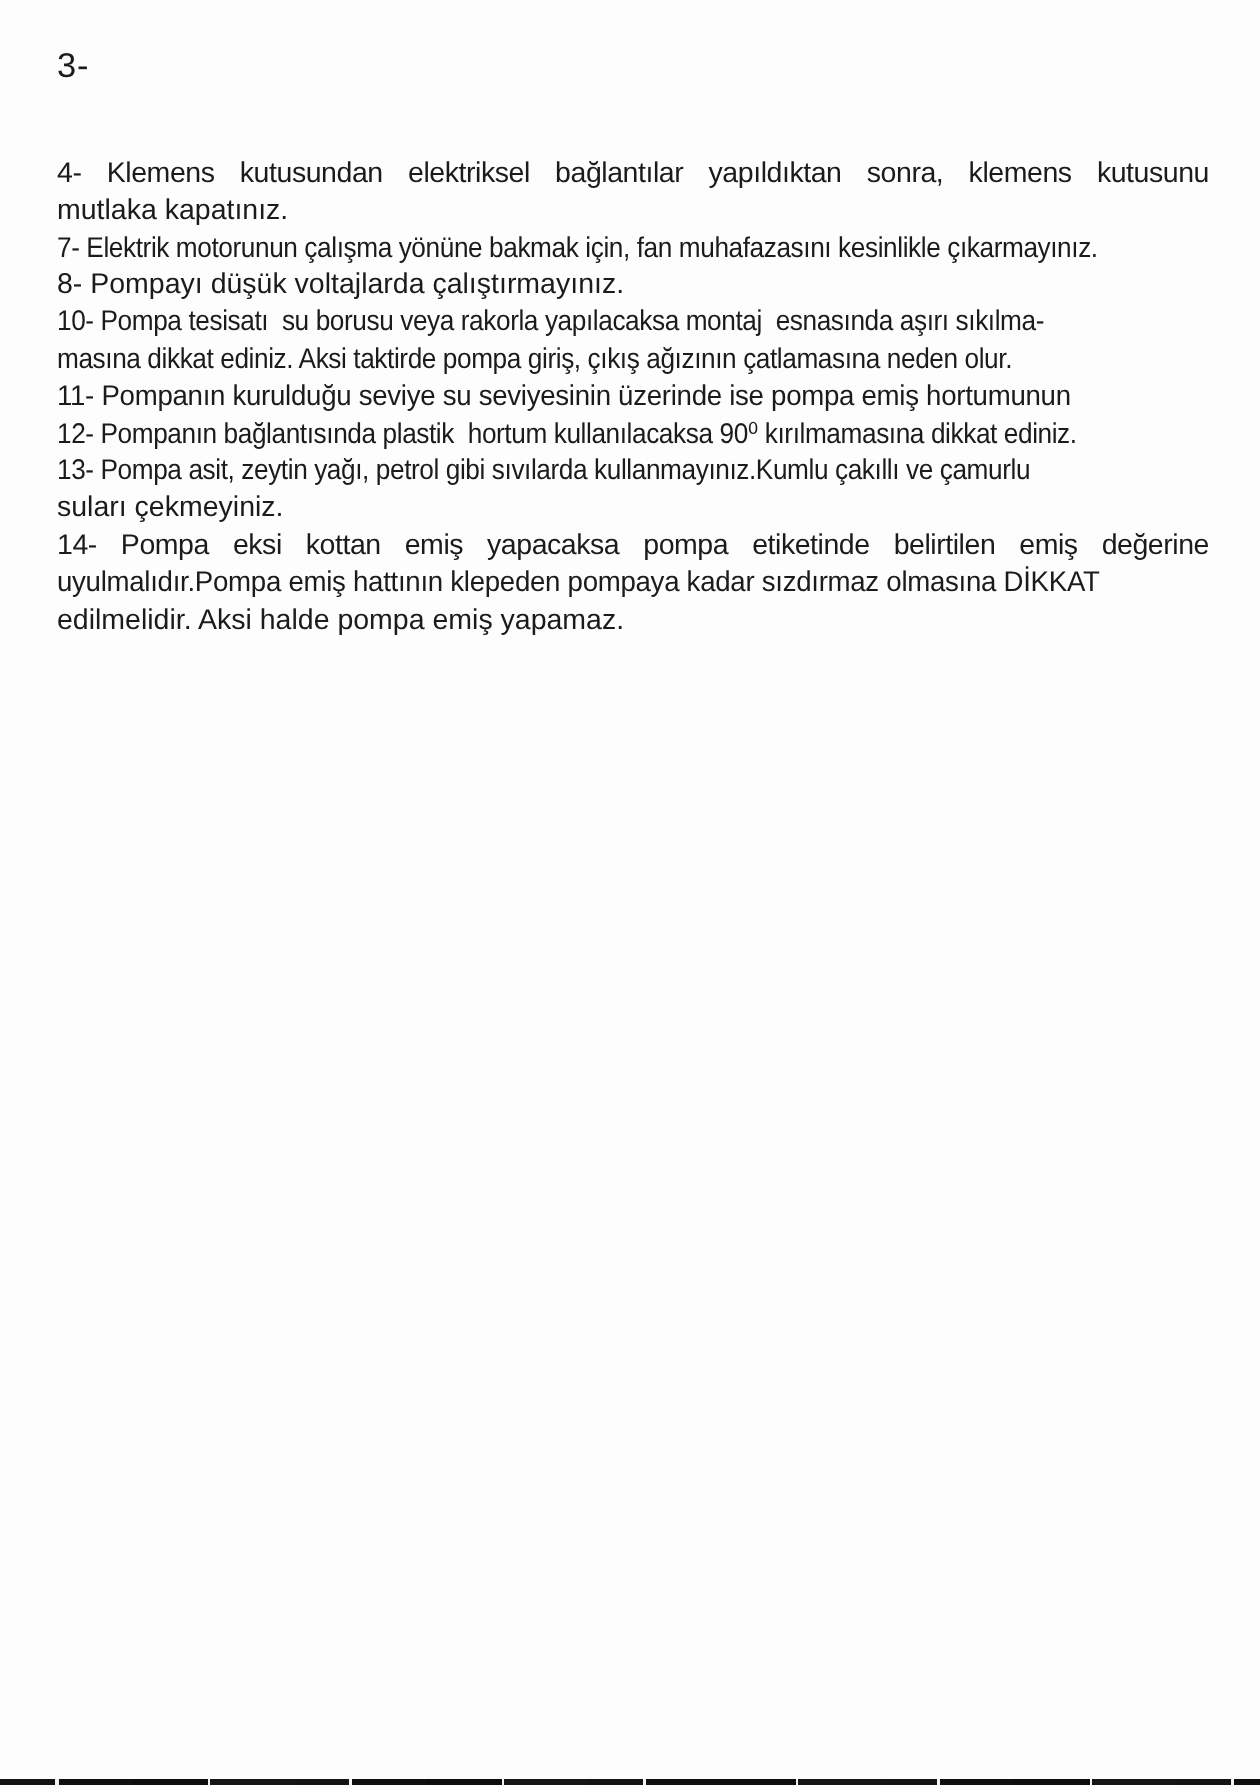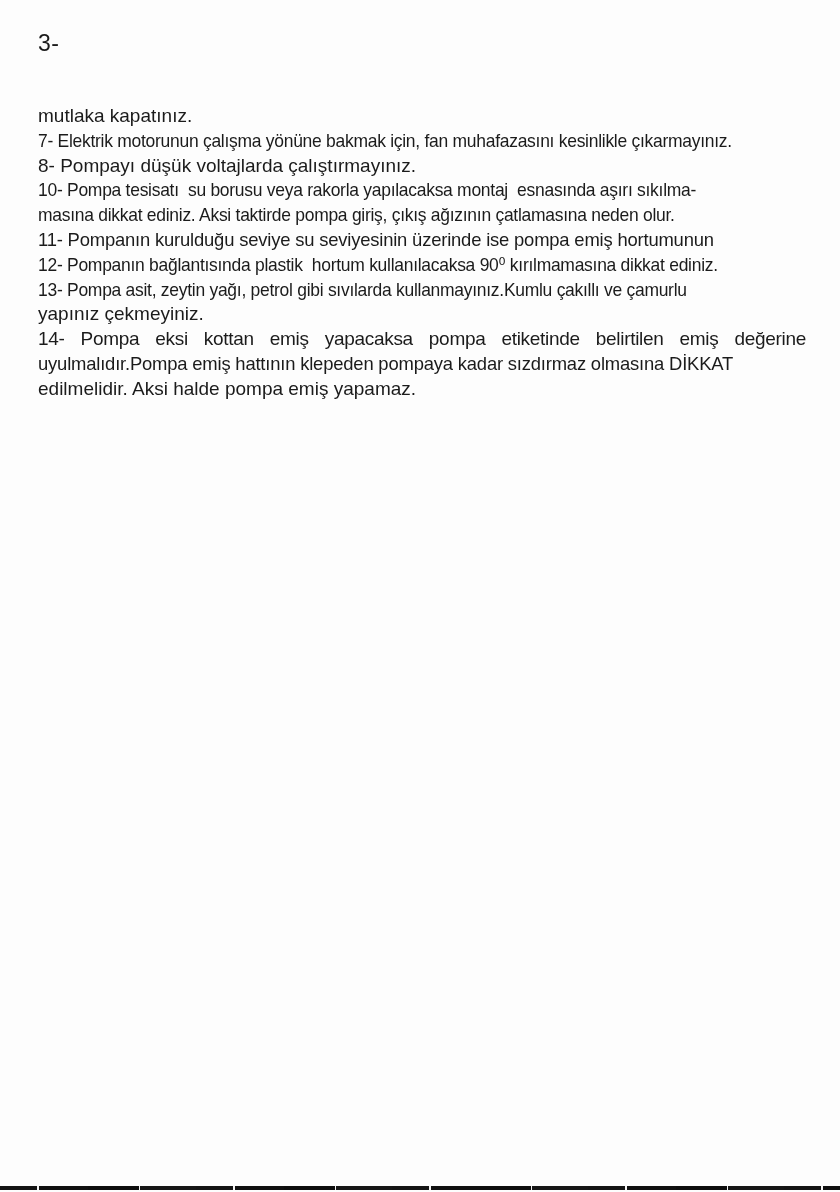--- a/index.html
+++ b/index.html
@@ -68,29 +68,30 @@
   }
 </style>
 </head>
 <body>
 
 <div class="page">
 
   <div class="page-marker">3-</div>
 
   <div class="text-block">
+    <div class="line just">4- Klemens kutusundan elektriksel bağlantılar yapıldıktan sonra, klemens kutusunu</div>
     <div class="line">mutlaka kapatınız.</div>
     <div class="line cond">7- Elektrik motorunun çalışma yönüne bakmak için, fan muhafazasını kesinlikle çıkarmayınız.</div>
     <div class="line">8- Pompayı düşük voltajlarda çalıştırmayınız.</div>
     <div class="line cond">10- Pompa tesisatı  su borusu veya rakorla yapılacaksa montaj  esnasında aşırı sıkılma-</div>
     <div class="line cond">masına dikkat ediniz. Aksi taktirde pompa giriş, çıkış ağızının çatlamasına neden olur.</div>
     <div class="line semi">11- Pompanın kurulduğu seviye su seviyesinin üzerinde ise pompa emiş hortumunun</div>
     <div class="line cond">12- Pompanın bağlantısında plastik  hortum kullanılacaksa 90⁰ kırılmamasına dikkat ediniz.</div>
     <div class="line cond">13- Pompa asit, zeytin yağı, petrol gibi sıvılarda kullanmayınız.Kumlu çakıllı ve çamurlu</div>
-    <div class="line">yapınız çekmeyiniz.</div>
+    <div class="line">suları çekmeyiniz.</div>
     <div class="line just">14- Pompa eksi kottan  emiş yapacaksa pompa etiketinde belirtilen emiş değerine</div>
     <div class="line semi">uyulmalıdır.Pompa emiş hattının klepeden pompaya kadar sızdırmaz olmasına DİKKAT</div>
     <div class="line">edilmelidir. Aksi halde pompa emiş yapamaz.</div>
   </div>
 
   <div class="scan-edge-line"></div>
 
 </div>
 
 </body></html>

